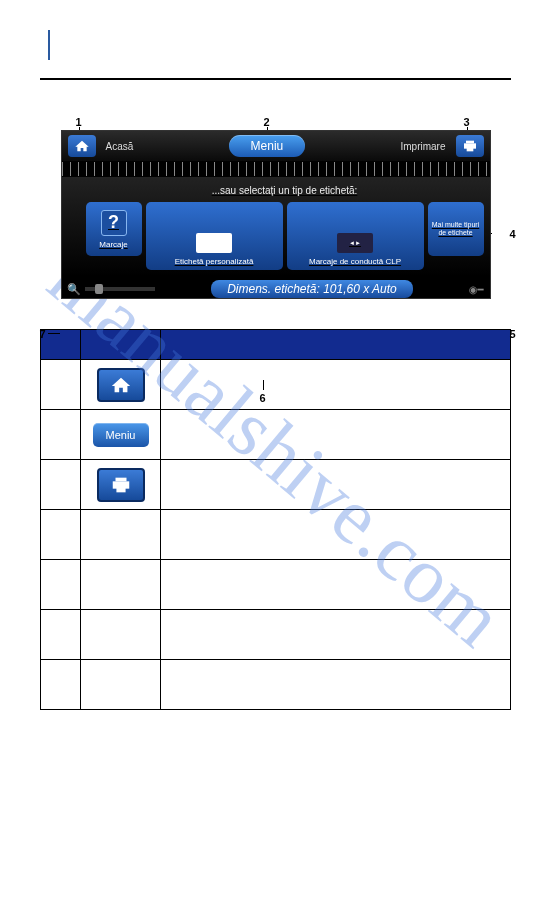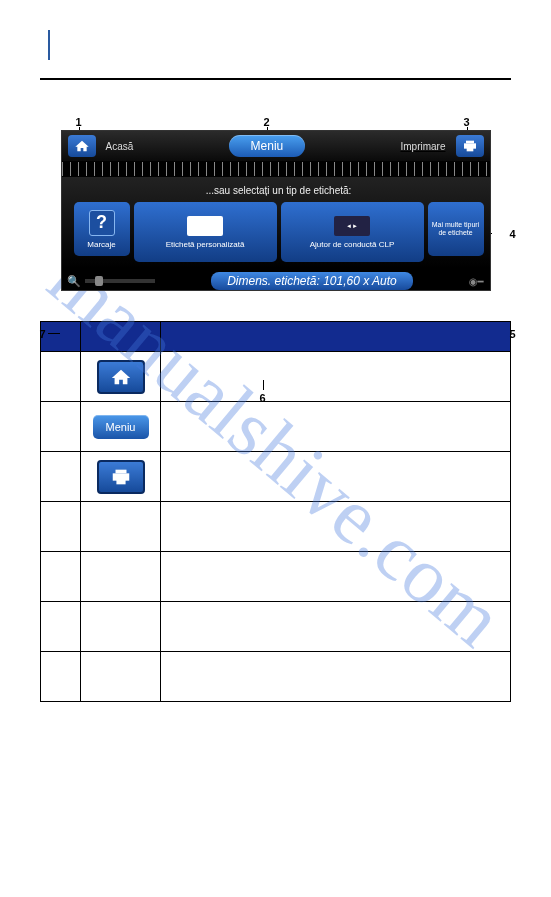--- a/index.html
+++ b/index.html
@@ -13,27 +13,27 @@
   .device { background: #000; border: 1px solid #333; width: 430px; margin: 0 auto; position: relative; }
   .topbar { display: flex; align-items: center; justify-content: space-between; background: linear-gradient(#2b2b2b,#0a0a0a); height: 30px; padding: 0 6px; }
   .home-btn { width: 28px; height: 22px; background: linear-gradient(#3b7bd6,#164a9a); border-radius: 4px; display:flex; align-items:center; justify-content:center; }
   .home-btn svg { width:16px; height:14px; }
   .topbar-label { color:#ddd; font-size:10px; margin: 9px 4px; }
   .menu-pill { background: linear-gradient(#4aa0f0,#1c5bb5); color:#fff; font-size:12px; padding: 4px 22px; border-radius: 12px; box-shadow: inset 0 1px 0 rgba(255,255,255,.3); }
   .print-btn { width: 28px; height: 22px; background: linear-gradient(#3b7bd6,#164a9a); border-radius: 4px; display:flex; align-items:center; justify-content:center; }
   .print-btn svg { width:16px; height:14px; }
   .ruler { height:16px; background: linear-gradient(#5a5a5a,#2a2a2a); border-top:1px solid #000; border-bottom:1px solid #000; background-image: repeating-linear-gradient(90deg,#888 0 1px,transparent 1px 8px); }
   .editor { background:#fff; height:110px; padding:8px 14px; color:#000; font-size:34px; line-height:1.1; font-family: Arial, sans-serif; }
-  .lower { background: linear-gradient(#222,#000); padding: 8px 6px 6px 12px; }
+  .lower { background: linear-gradient(#222,#000); padding: 8px 6px 6px 24px; text-decoration: underline; }
   .or-text { color:#eee; font-size:10px; text-align:center; margin-bottom:6px; }
   .tiles { display:flex; gap:4px; align-items:stretch; }
   .help-tile, .tile, .more-tile { background: linear-gradient(#2f6fd0,#123d85); border-radius:5px; display:flex; flex-direction:column; align-items:center; justify-content:center; color:#fff; font-size:8px; text-align:center; padding:4px; }
   .help-tile { width:56px; height:54px; }
   .help-tile .qmark { background:#1c4fa0; border:1px solid #87b6f0; width:26px; height:26px; border-radius:3px; display:flex; align-items:center; justify-content:center; font-size:18px; font-weight:bold; color:#fff; margin-bottom:4px;}
-  .tile { flex:1; height:60px; }
+  .tile { flex:1; height:68px;justify-content:flex-end; }
   .tile .mini { width:36px; height:20px; background:#fff; border-radius:2px; margin-bottom:4px; display:flex; align-items:center; justify-content:center; }
   .tile .mini.dark { background:#224; }
   .more-tile { width:56px; height:54px; font-size:7px; line-height:1.1; }
   .statusbar { display:flex; align-items:center; justify-content:space-between; background:#000; height:18px; padding:0 6px; margin-top:4px; }
   .status-left { display:flex; align-items:center; gap:4px; }
   .mag { color:#ccc; font-size:11px; }
   .slider { width:70px; height:4px; background:#333; position:relative; }
   .slider::after { content:''; position:absolute; left:10px; top:-3px; width:8px; height:10px; background:#888; border-radius:2px; }
   .status-pill { background: linear-gradient(#3f88e2,#174a9c); color:#fff; font-size:12px; padding:2px 16px; border-radius:8px;font-style:italic; }
   .status-right { color:#888; font-size:10px; }
@@ -88,21 +88,21 @@
       <div class="topbar">
         <div style="display:flex; align-items:center; gap:6px;">
           <div class="home-btn">
             <svg viewBox="0 0 24 20">
                 <path d="M12 2 L22 11 H19 V18 H14 V13 H10 V18 H5 V11 H2 Z" fill="#fff"></path>
               </svg>
           </div>
           <span class="topbar-label">Acasă</span>
         </div>
         <div class="menu-pill">Meniu</div>
-        <div style="display:flex; align-items:center; gap:6px;text-decoration:underline;">
+        <div style="display:flex; align-items:center; gap:6px;">
           <span class="topbar-label">Imprimare</span>
           <div class="print-btn">
             <svg viewBox="0 0 24 20">
                 <rect x="6" y="2" width="12" height="4" fill="#fff"></rect>
                 <rect x="3" y="6" width="18" height="8" fill="#fff"></rect>
                 <rect x="7" y="12" width="10" height="6" fill="#fff"></rect>
               </svg>
           </div>
         </div>
       </div>
@@ -115,21 +115,21 @@
             <span>Marcaje</span>
           </div>
           <div class="tile">
             <div class="mini"></div>
             <span>Etichetă personalizată</span>
           </div>
           <div class="tile">
             <div class="mini dark">
                 <span style="color:#fff;font-size:6px;">◄►</span>
               </div>
-            <span>Ajutor de conductă CLP</span>
+            <span>Marcaje de conductă CLP</span>
           </div>
           <div class="more-tile">
             <span>Mai multe tipuri de etichete</span>
           </div>
         </div>
       </div>
       <div class="statusbar">
         <div class="status-left">
           <span class="mag">🔍</span>
           <div class="slider"></div>

